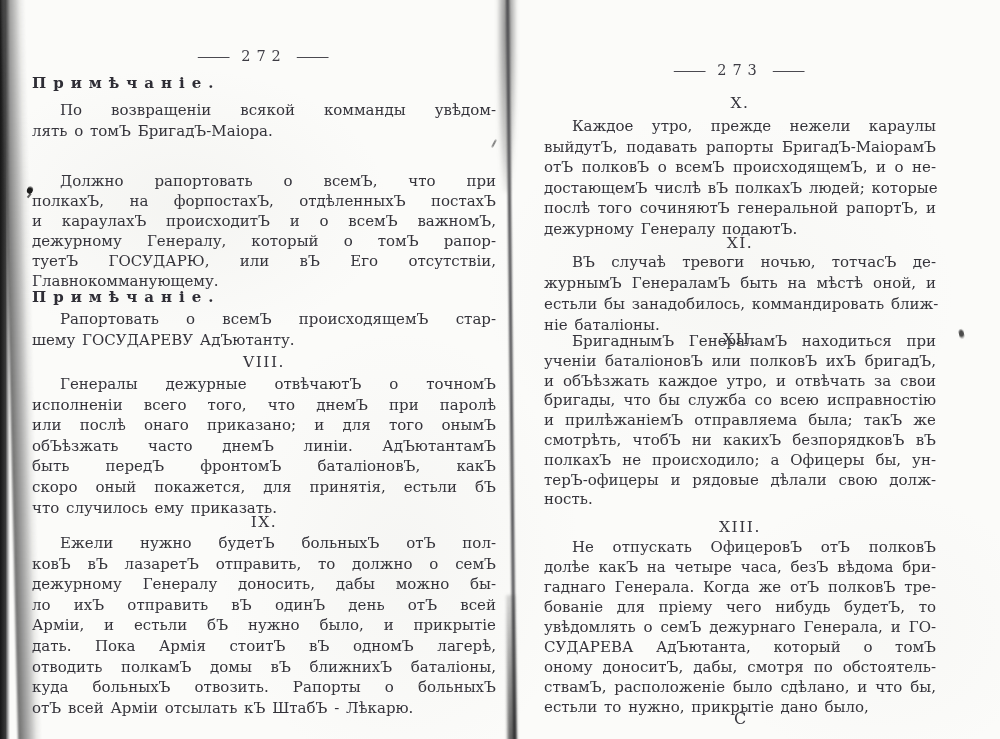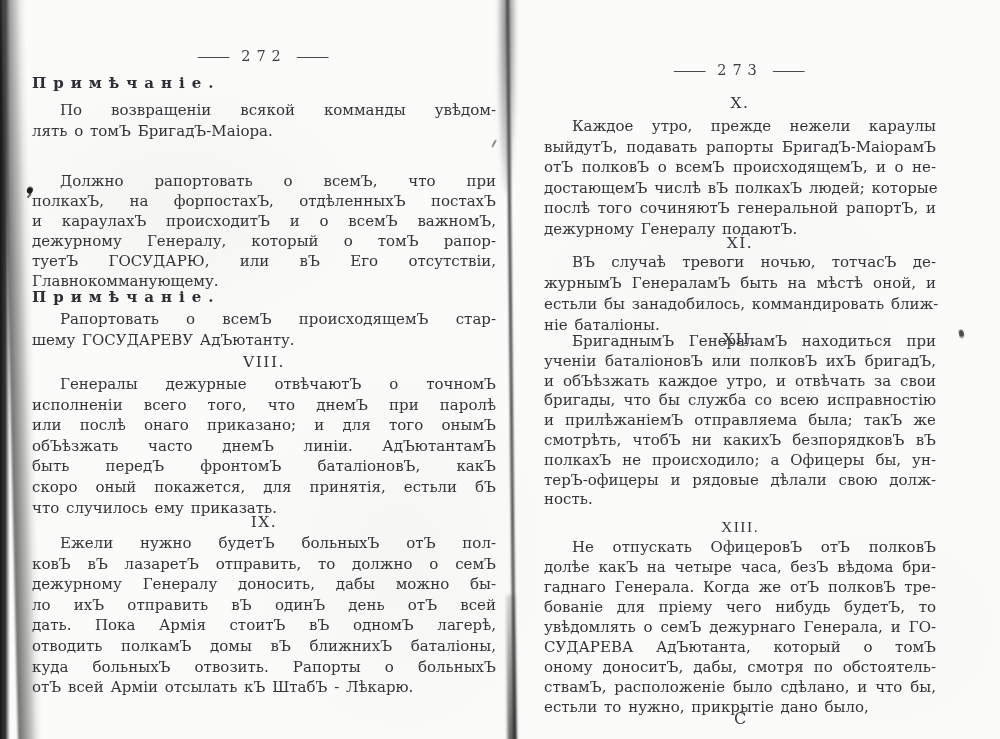--- a/index.html
+++ b/index.html
@@ -144,20 +144,21 @@
       <div class="tline">что случилось ему приказать.</div>
     </div>
 
   <div class="block roman" style="top:501px;">IX.</div>
 
   <div class="block para lh205" style="top:521px;">
       <div class="tline">Ежели нужно будетЪ больныхЪ отЪ пол-</div>
       <div class="tline">ковЪ вЪ лазаретЪ отправить, то должно о семЪ</div>
       <div class="tline">дежурному Генералу доносить, дабы можно бы-</div>
       <div class="tline">ло ихЪ отправить вЪ одинЪ день отЪ всей</div>
+      <div class="tline">Арміи, и естьли бЪ нужно было, и прикрытіе</div>
       <div class="tline">дать. Пока Армія стоитЪ вЪ одномЪ лагерѣ,</div>
       <div class="tline">отводить полкамЪ домы вЪ ближнихЪ баталіоны,</div>
       <div class="tline">куда больныхЪ отвозить. Рапорты о больныхЪ</div>
       <div class="tline">отЪ всей Арміи отсылать кЪ ШтабЪ - Лѣкарю.</div>
     </div>
 </div>
 
 <div class="page page-right">
   <div class="block page-header" style="top:50px;">
     <span class="dash">—</span><span class="num">273</span><span class="dash">—</span>
@@ -190,21 +191,21 @@
       <div class="tline">ученіи баталіоновЪ или полковЪ ихЪ бригадЪ,</div>
       <div class="tline">и обЪѣзжать каждое утро, и отвѣчать за свои</div>
       <div class="tline">бригады, что бы служба со всею исправностію</div>
       <div class="tline">и прилѣжаніемЪ отправляема была; такЪ же</div>
       <div class="tline">смотрѣть, чтобЪ ни какихЪ безпорядковЪ вЪ</div>
       <div class="tline">полкахЪ не происходило; а Офицеры бы, ун-</div>
       <div class="tline">терЪ-офицеры и рядовые дѣлали свою долж-</div>
       <div class="tline">ность.</div>
     </div>
 
-  <div class="block roman" style="top:506px;font-family:Liberation Serif, serif;">XIII.</div>
+  <div class="block roman" style="top:506px;">XIII.</div>
 
   <div class="block para lh20" style="top:525px;">
       <div class="tline">Не отпускать ОфицеровЪ отЪ полковЪ</div>
       <div class="tline">долѣе какЪ на четыре часа, безЪ вѣдома бри-</div>
       <div class="tline">гаднаго Генерала. Когда же отЪ полковЪ тре-</div>
       <div class="tline">бованіе для пріему чего нибудь будетЪ, то</div>
       <div class="tline">увѣдомлять о семЪ дежурнаго Генерала, и ГО-</div>
       <div class="tline">СУДАРЕВА АдЪютанта, который о томЪ</div>
       <div class="tline">оному доноситЪ, дабы, смотря по обстоятель-</div>
       <div class="tline">ствамЪ, расположеніе было сдѣлано, и что бы,</div>

